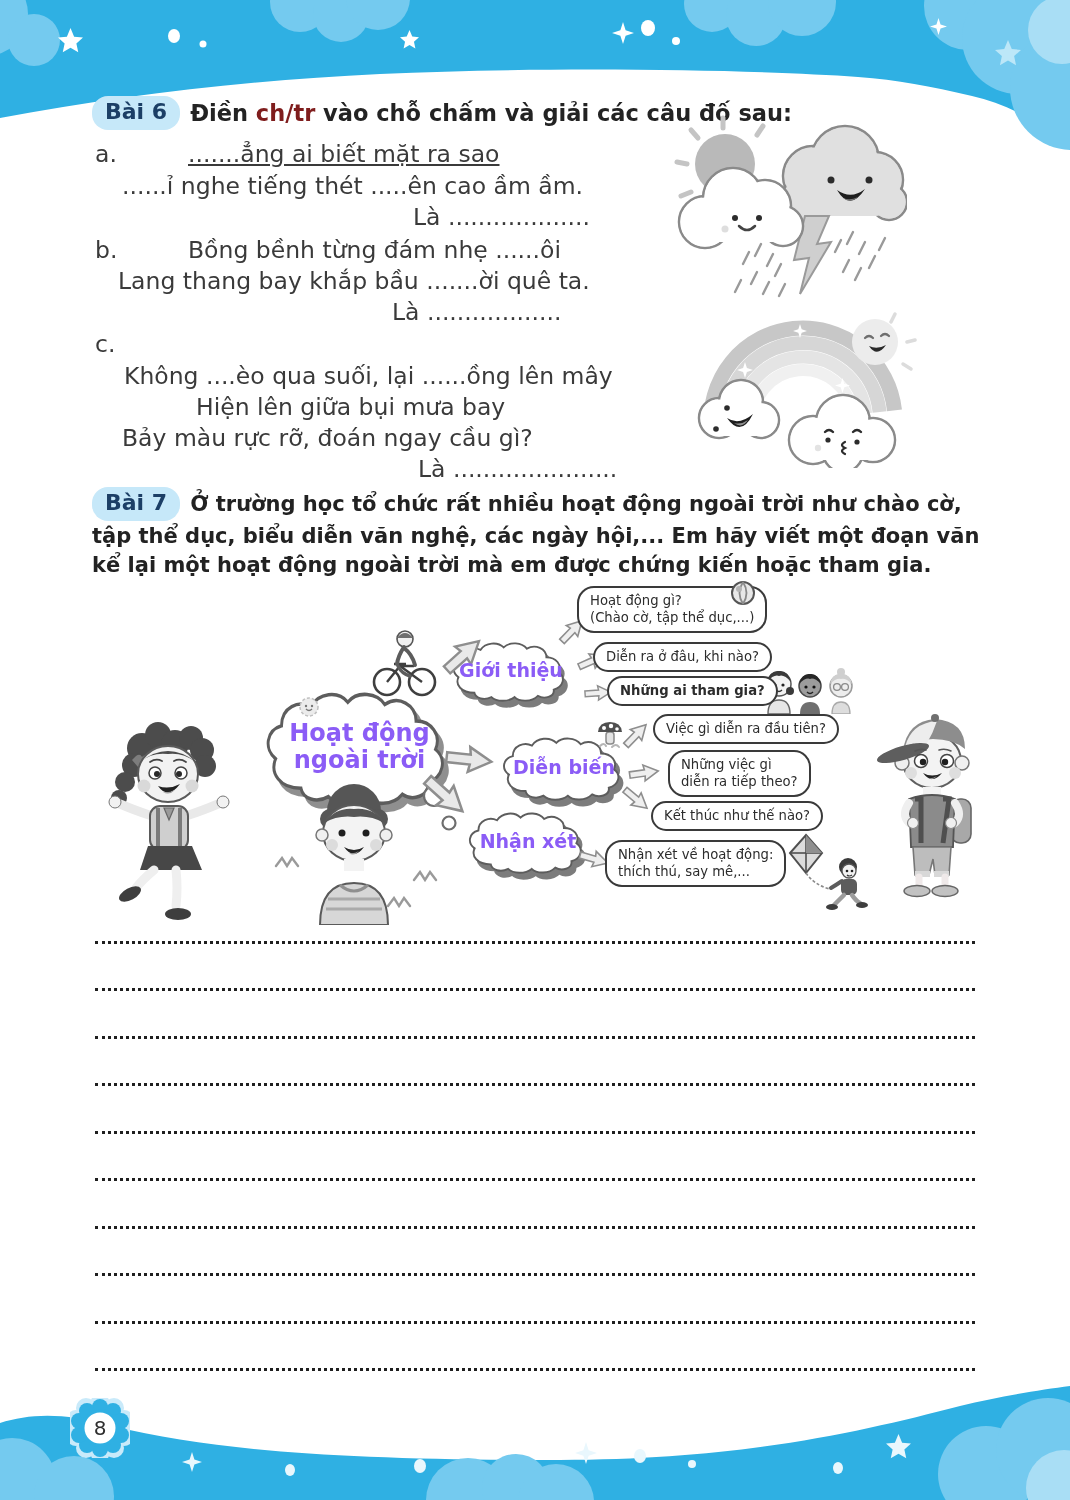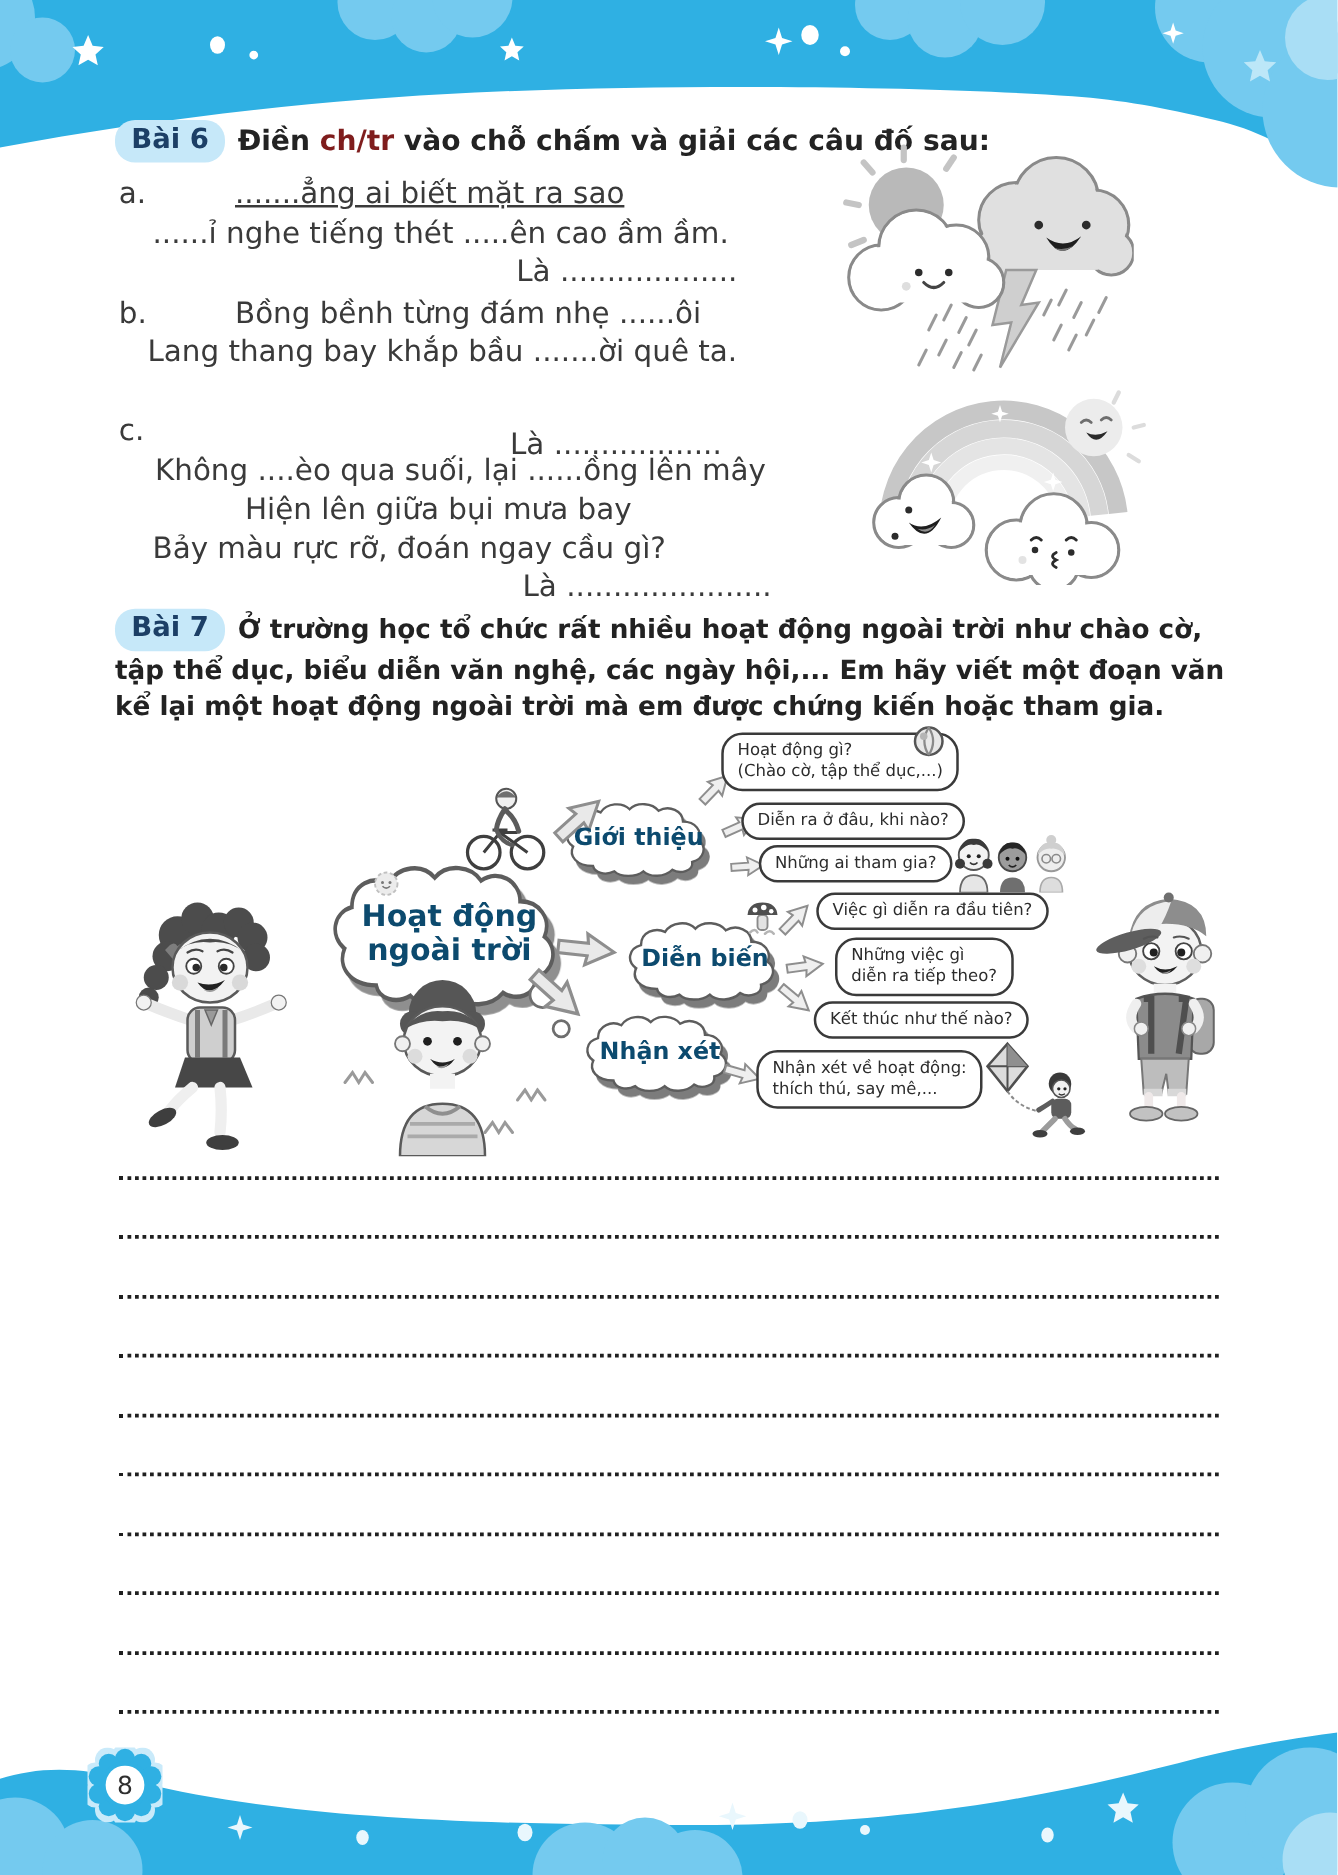--- a/index.html
+++ b/index.html
@@ -18,21 +18,21 @@
   .prompt-wrap .lesson-badge{margin-right:10px;transform:translateY(-1px);}
   
   .writing-line{position:absolute;left:95px;width:880px;height:24px;
         border-bottom:3px dotted #1f1f1f;}
   
   .mindmap{position:absolute;left:90px;top:580px;width:920px;height:352px;}
   .cloud-node{position:absolute;}
   .cloud-node svg{position:absolute;left:0;top:0;width:100%;height:100%;overflow:visible;}
   .cloud-label{position:absolute;left:0;top:0;width:100%;height:100%;display:flex;
         flex-direction:column;align-items:center;justify-content:center;
-        font-weight:bold;color:#0c4a6e;z-index:2;line-height:1.12;}
+        font-weight:bold;color:#8b5cf6;z-index:2;line-height:1.12;}
   .center-cloud .cloud-label{font-size:24px;}
   .branch-cloud .cloud-label{font-size:19px;}
   .bubble{position:absolute;background:#fff;border:2.5px solid #3a3a3a;border-radius:17px;
         padding:4px 11px 5px;font-size:13.2px;color:#2c2c2c;line-height:1.3;white-space:nowrap;z-index:3;}
   .arrow{position:absolute;z-index:1;}
   .arrow svg{display:block;}
   .grass{position:absolute;}
   
   .page-badge{position:absolute;left:70px;top:1398px;width:60px;height:60px;z-index:6;}
   .page-badge .num{position:absolute;left:0;top:0;width:100%;height:100%;display:flex;
@@ -84,21 +84,21 @@
       </span>
     </div>
     <div class="abs rlabel" style="left:3px;top:44px;">a.</div>
     <div class="abs riddle" style="left:96px;top:44px;text-decoration:underline;">.......ẳng ai biết mặt ra sao</div>
     <div class="abs riddle" style="left:30px;top:76px;">......ỉ nghe tiếng thét .....ên cao ầm ầm.</div>
     <div class="abs riddle" style="left:321px;top:107px;">Là ...................</div>
 
     <div class="abs rlabel" style="left:3px;top:140px;">b.</div>
     <div class="abs riddle" style="left:96px;top:140px;text-align:center;">Bồng bềnh từng đám nhẹ ......ôi</div>
     <div class="abs riddle" style="left:26px;top:171px;">Lang thang bay khắp bầu .......ời quê ta.</div>
-    <div class="abs riddle" style="left:316px;top:202px;margin-top:43px;">Là ..................</div>
+    <div class="abs riddle" style="left:300px;top:202px;">Là ..................</div>
 
     <div class="abs rlabel" style="left:3px;top:234px;">c.</div>
     <div class="abs riddle" style="left:32px;top:266px;">Không ....èo qua suối, lại ......ồng lên mây</div>
     <div class="abs riddle" style="left:104px;top:297px;">Hiện lên giữa bụi mưa bay</div>
     <div class="abs riddle" style="left:30px;top:328px;">Bảy màu rực rỡ, đoán ngay cầu gì?</div>
     <div class="abs riddle" style="left:326px;top:359px;">Là ......................</div>
   </div>
 
   <svg class="abs" style="left:645px;top:112px;" width="262" height="192" viewBox="0 0 262 192">
     <g stroke="#c4c4c4" stroke-width="5" stroke-linecap="round">
@@ -333,21 +333,21 @@
         </div>
     </div>
 
     <div class="bubble" style="left:487px;top:6px;">
       <div>Hoạt động gì?</div>
       <div>(Chào cờ, tập thể dục,...)</div>
     </div>
     <div class="bubble" style="left:503px;top:62px;">
       <div>Diễn ra ở đâu, khi nào?</div>
     </div>
-    <div class="bubble" style="left:517px;top:96px;">
+    <div class="bubble" style="left:517px;top:96px;font-weight:bold;">
       <div>Những ai tham gia?</div>
     </div>
     <div class="bubble" style="left:563px;top:134px;">
       <div>Việc gì diễn ra đầu tiên?</div>
     </div>
     <div class="bubble" style="left:578px;top:170px;">
       <div>Những việc gì</div>
       <div>diễn ra tiếp theo?</div>
     </div>
     <div class="bubble" style="left:561px;top:221px;">

